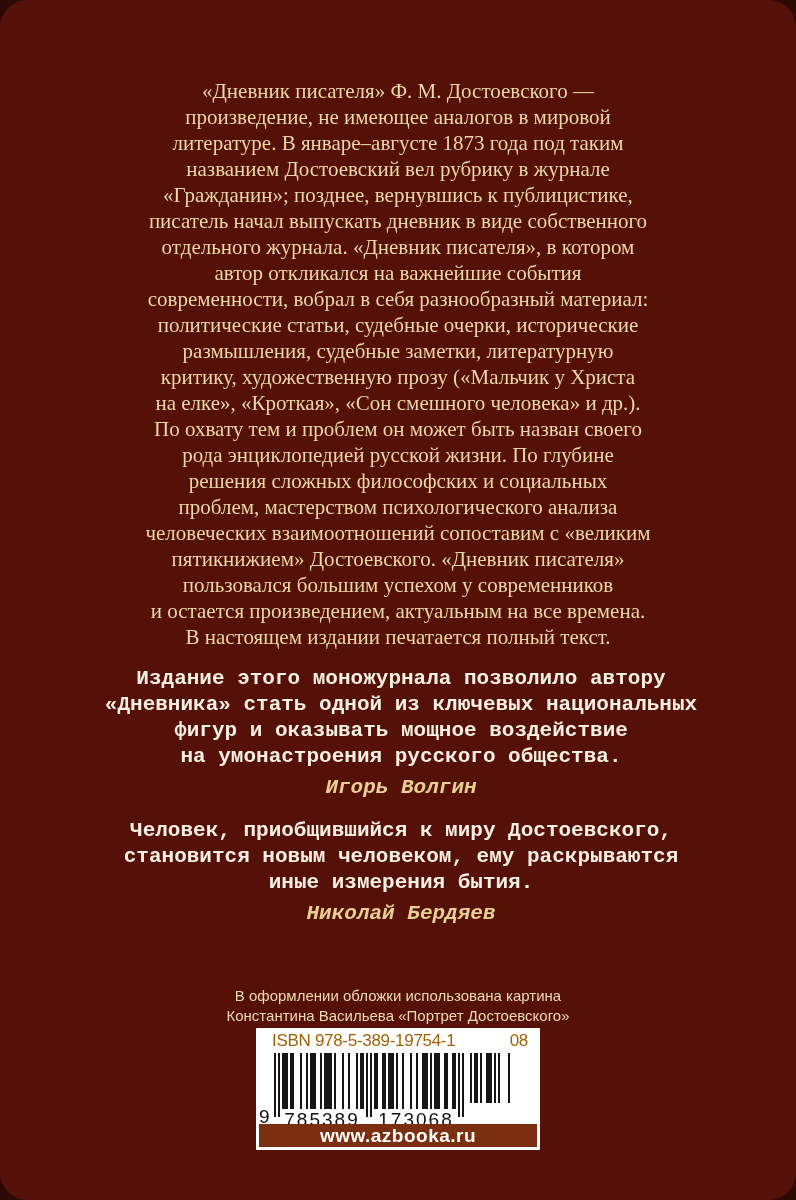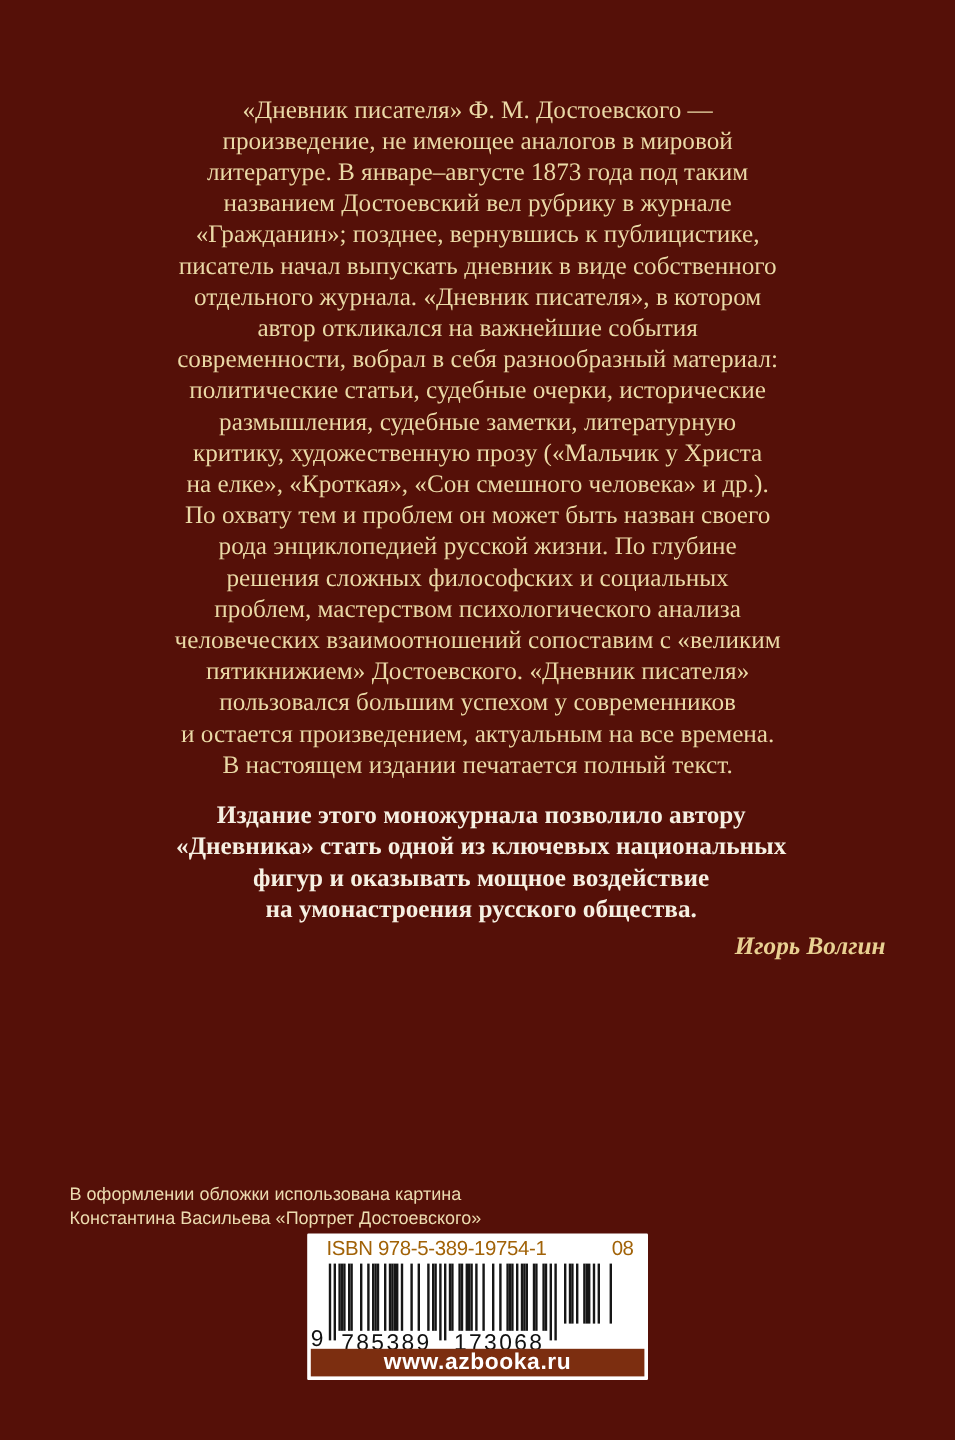--- a/index.html
+++ b/index.html
@@ -14,47 +14,48 @@
     --barcode-bars:#161616;
   }
   html,body{margin:0;padding:0;background:#2b0a05;}
   .cover{
     position:relative;
     width:796px;height:1200px;
     margin:0 auto;
     background:var(--background);
     font-family:"Liberation Serif", serif;
     overflow:hidden;
+    border-radius:27px;
   }
   .annotation{
     position:absolute;top:78px;left:58px;right:58px;
     color:var(--annotation-text);
     font-size:21px;line-height:26px;
     text-align:center;white-space:pre-line;
   }
-  .quote{position:absolute;left:64px;right:58px;text-align:center;}
+  .quote{position:absolute;left:64px;right:58px;text-align:center;font-family:Liberation Mono, monospace;}
   .quote-1{top:666px;}
   .quote-2{top:818px;}
   .quote-text{
     color:var(--quote-text);
     font-size:21px;line-height:26px;font-weight:bold;
     white-space:pre-line;
   }
   .quote-author{
     margin-top:5px;
     color:var(--author-text);
     font-size:21px;line-height:26px;
-    font-weight:bold;font-style:italic;text-align:right;
+    font-weight:bold;font-style:italic;
   }
   .credit{
     position:absolute;top:986px;left:58px;right:58px;
     color:var(--credit-text);
     font-family:"Liberation Sans", sans-serif;
     font-size:15px;line-height:20px;
-    white-space:pre-line;
+    text-align:center;white-space:pre-line;
   }
   .barcode-panel{
     position:absolute;top:1028px;left:256px;
     width:284px;height:122px;
     background:var(--barcode-bg);
     border-radius:1px;
   }
   .isbn-row{
     position:absolute;top:4px;left:16px;right:12px;
     display:flex;justify-content:space-between;
@@ -122,20 +123,26 @@
 В настоящем издании печатается полный текст.</div>
 
   <div class="quote quote-1">
     <div class="quote-text">Издание этого моножурнала позволило автору
 «Дневника» стать одной из ключевых национальных
 фигур и оказывать мощное воздействие
 на умонастроения русского общества.</div>
     <div class="quote-author">Игорь Волгин</div>
   </div>
 
+  <div class="quote quote-2">
+    <div class="quote-text">Человек, приобщившийся к миру Достоевского,
+становится новым человеком, ему раскрываются
+иные измерения бытия.</div>
+    <div class="quote-author">Николай Бердяев</div>
+  </div>
 
   <div class="credit">В оформлении обложки использована картина
 Константина Васильева «Портрет Достоевского»</div>
 
   <div class="barcode-panel">
     <div class="isbn-row">
       <span>ISBN 978-5-389-19754-1</span>
       <span>08</span>
     </div>
     <div class="bars-area">

